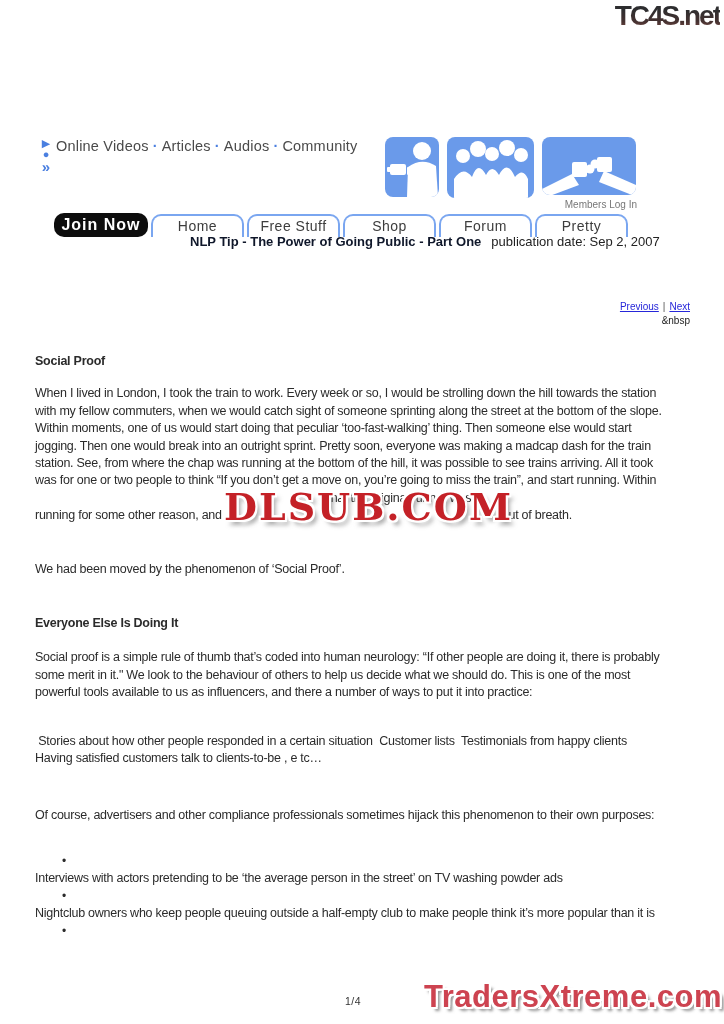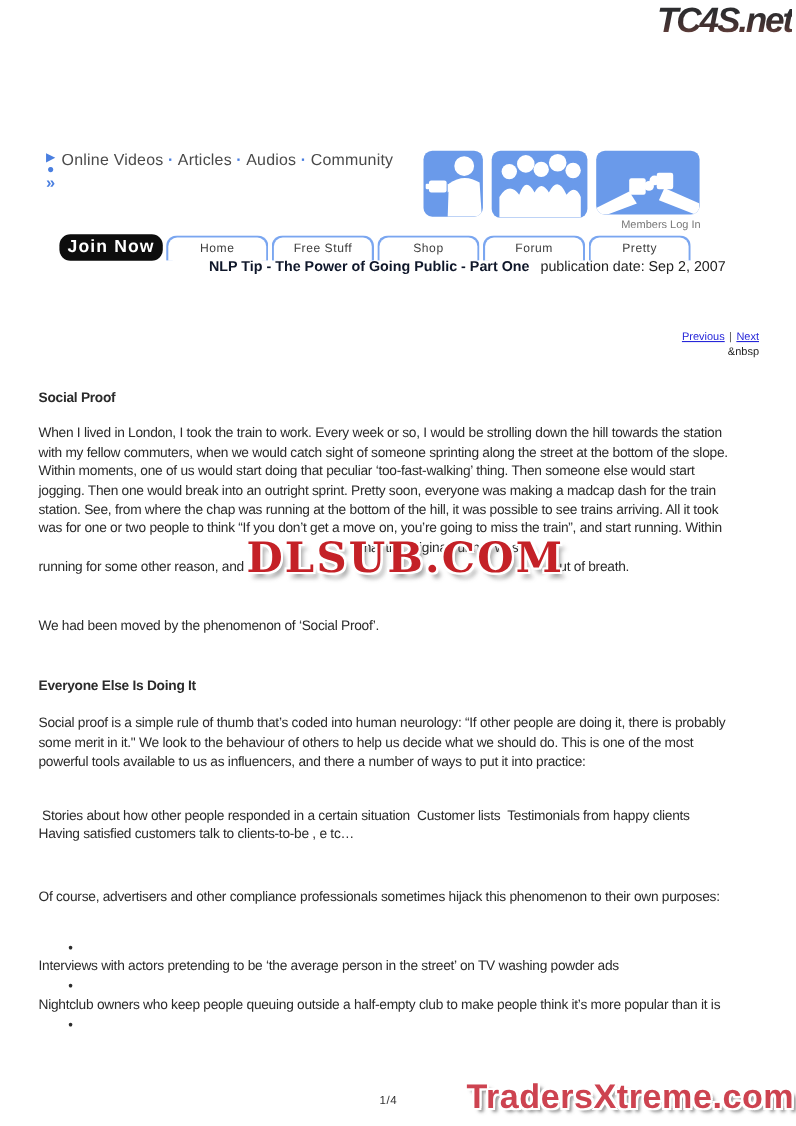--- a/index.html
+++ b/index.html
@@ -3,23 +3,22 @@
 <meta charset="utf-8">
 <style>
   html,body{margin:0;padding:0;}
   body{
     width:724px;height:1024px;position:relative;background:#ffffff;
     font-family:"Liberation Sans",sans-serif;color:#2b2b2b;overflow:hidden;
   }
   
   .tc4s{
     position:absolute;top:0;right:4px;
-    font-size:32px;font-weight:bold;letter-spacing:-2px;
+    font-size:28px;font-weight:bold;letter-spacing:-2px;
     color:#463634;
-    font-style:italic;
   }
   @supports (-webkit-background-clip: text){
     .tc4s{
       background:linear-gradient(180deg,#2d2d2f 30%,#463231 68%,#8e544c 100%);
       -webkit-background-clip:text;background-clip:text;color:transparent;
     }
   }
   
   .logo{position:absolute;left:36px;top:134px;display:flex;align-items:flex-start;cursor:pointer;}
   .logo-icons{display:flex;flex-direction:column;align-items:center;width:20px;color:#4a7fe0;margin-top:4px;}
@@ -33,21 +32,21 @@
   .banner{background:#6a9aea;border-radius:8px;height:60px;overflow:hidden;cursor:pointer;}
   .banner svg{display:block;}
   .b1{width:54px;} .b2{width:87px;height:61px;} .b3{width:94px;height:58px;}
   .members{position:absolute;left:540px;top:199px;width:97px;text-align:right;
     font-size:10px;color:#777;cursor:pointer;}
   
   .nav{position:absolute;left:54px;top:213px;display:flex;gap:3px;align-items:flex-end;}
   .join{background:#0d0d0d;color:#fff;border-radius:10px;width:94px;height:24px;line-height:24px;
     text-align:center;font-weight:bold;font-size:16px;letter-spacing:1px;cursor:pointer;}
   .tab{width:89px;height:21px;border:2px solid #7aa6f0;border-bottom:none;border-radius:10px 10px 0 0;
-    background:#fff;text-align:center;font-size:11px;color:#3d3d3d;line-height:21px;
+    background:#fff;text-align:center;font-size:14px;color:#3d3d3d;line-height:21px;
     letter-spacing:.5px;cursor:pointer;}
   
   .titlebar{position:absolute;left:190px;top:234px;white-space:nowrap;font-size:13px;}
   .atitle{font-weight:bold;color:#0f172a;}
   .adate{color:#222;margin-left:10px;}
   .pager{position:absolute;right:34px;top:301px;text-align:right;font-size:10px;}
   .plink{color:#2626d9;text-decoration:underline;cursor:pointer;}
   .psep{color:#555;margin:0 4px;}
   .nbsp{color:#222;margin-top:3px;}
   

